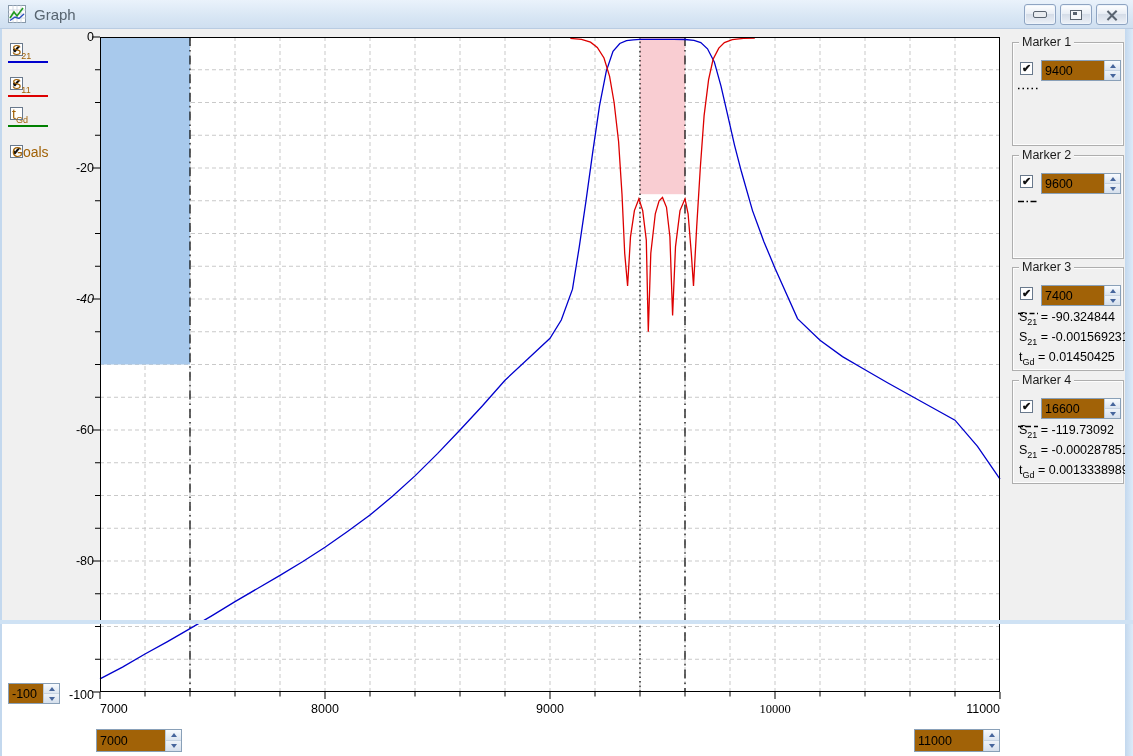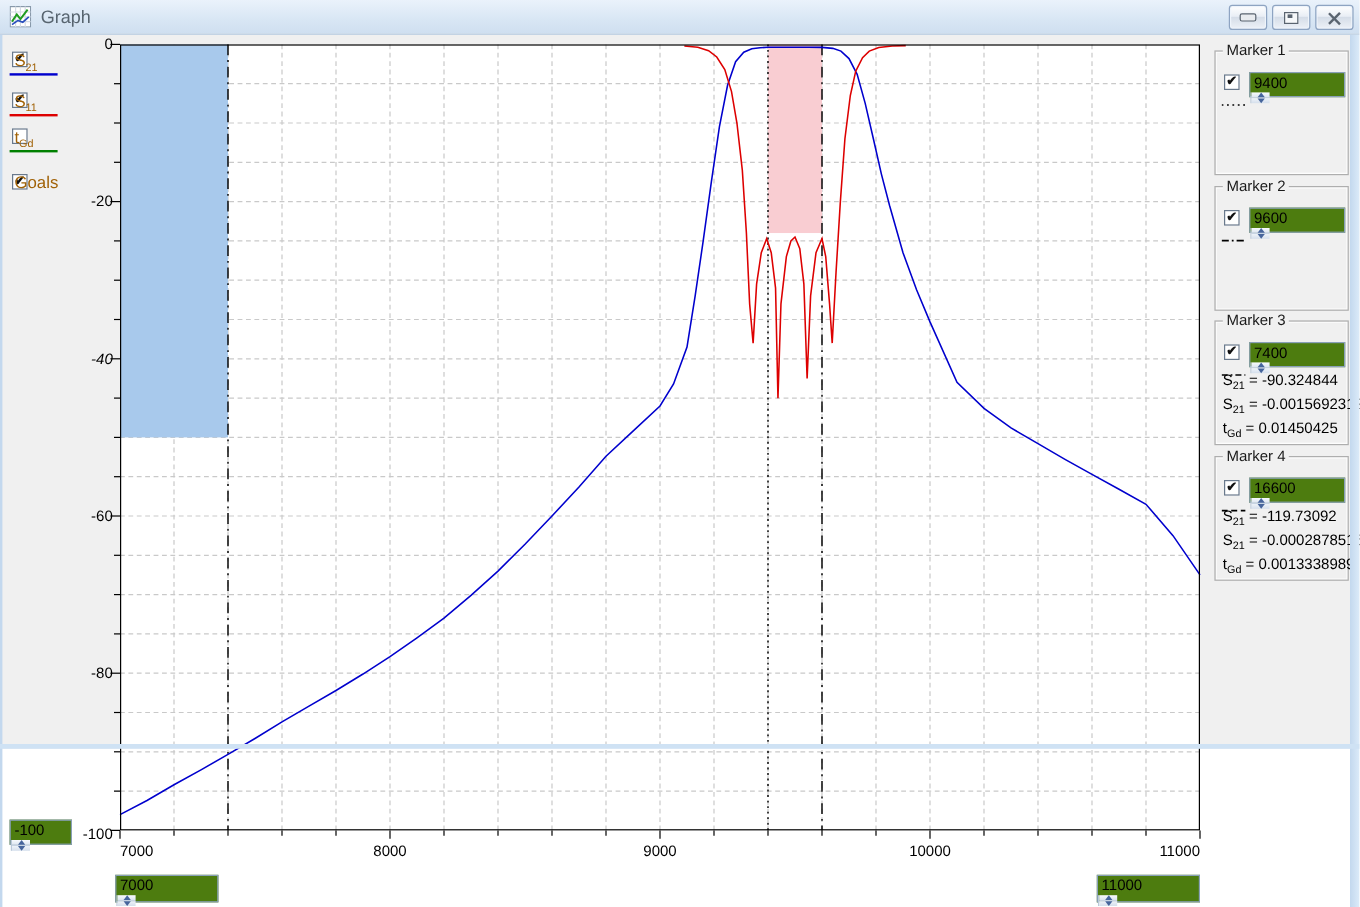--- a/index.html
+++ b/index.html
@@ -43,21 +43,21 @@
   .groupbox{position:absolute;left:1012px;width:112px;height:104px;border:1px solid #aeaeae;
     box-shadow:inset 0 0 0 1px #fdfdfd;box-sizing:border-box;}
   .gb-title{position:absolute;left:6px;top:-8px;background:#f0f0f0;padding:0 3px;font-size:12.5px;color:#1a1a1a;}
   .marker-box .cb{left:7px;top:19px;}
   .dash-ind{position:absolute;left:5px;top:34px;width:20px;height:5px;}
   .marker-spin{left:28px;top:17px;width:80px;height:21px;}
   .marker-rows{position:absolute;left:6px;top:42px;right:2px;}
   .m-row{font-size:12.5px;color:#000;line-height:15.5px;white-space:nowrap;}
   .m-row sub{font-size:9px;}
   
-  .spin{position:absolute;background:#4d7c0f;border:1px solid #89a0b8;display:flex;box-sizing:border-box;flex-direction:column;}
+  .spin{position:absolute;background:#a16207;border:1px solid #89a0b8;display:flex;box-sizing:border-box;}
   .spin input{flex:1;min-width:0;border:none;outline:none;background:transparent;
     font-family:"Liberation Sans",sans-serif;font-size:12.5px;padding:1px 3px;color:#000;}
   .spin-arrows{width:15px;display:flex;flex-direction:column;border-left:1px solid #bac9da;}
   .spin-btn{flex:1;background:linear-gradient(#f8fbfe,#dce5f0);border-bottom:1px solid #c6d3e2;
     display:flex;align-items:center;justify-content:center;}
   .spin-btn:last-child{border-bottom:none;background:linear-gradient(#eef3f9,#d5dfec);}
   .arr{width:0;height:0;border-left:3px solid transparent;border-right:3px solid transparent;}
   .arr.up{border-bottom:4px solid #46659c;}
   .arr.down{border-top:4px solid #46659c;}
 </style>
@@ -206,21 +206,21 @@
       <span class="tick-label" style="left: 56px; width: 38px; text-align: right; top: 168px; transform: translateY(-50%);">-20</span>
       <span class="tick-label" style="left: 56px; width: 38px; text-align: right; top: 299px; transform: translateY(-50%); font-style: italic;">-40</span>
       <span class="tick-label" style="left: 56px; width: 38px; text-align: right; top: 430px; transform: translateY(-50%);">-60</span>
       <span class="tick-label" style="left: 56px; width: 38px; text-align: right; top: 561px; transform: translateY(-50%);">-80</span>
       <span class="tick-label" style="left: 56px; width: 38px; text-align: right; top: 692px; transform: translateY(-30%);">-100</span>
     </div>
   <div id="xticks">
       <span class="tick-label" style="top: 702px; left: 100px; transform: none;">7000</span>
       <span class="tick-label" style="top: 702px; left: 325px; transform: translateX(-50%);">8000</span>
       <span class="tick-label" style="top: 702px; left: 550px; transform: translateX(-50%);">9000</span>
-      <span class="tick-label" style="top: 702px; left: 775px; transform: translateX(-50%);">10000</span>
+      <span class="tick-label" style="top: 702px; left: 775px; transform: translateX(-50%); font-family: Liberation Serif, serif;">10000</span>
       <span class="tick-label" style="top: 702px; left: 1000px; transform: translateX(-100%);">11000</span>
     </div>
 
   <div class="spin" style="left:8px;top:683px;width:52px;height:21px">
     <input value="-100" style="">
     <span class="spin-arrows">
       <span class="spin-btn">
           <span class="arr up"></span>
         </span>
       <span class="spin-btn">

